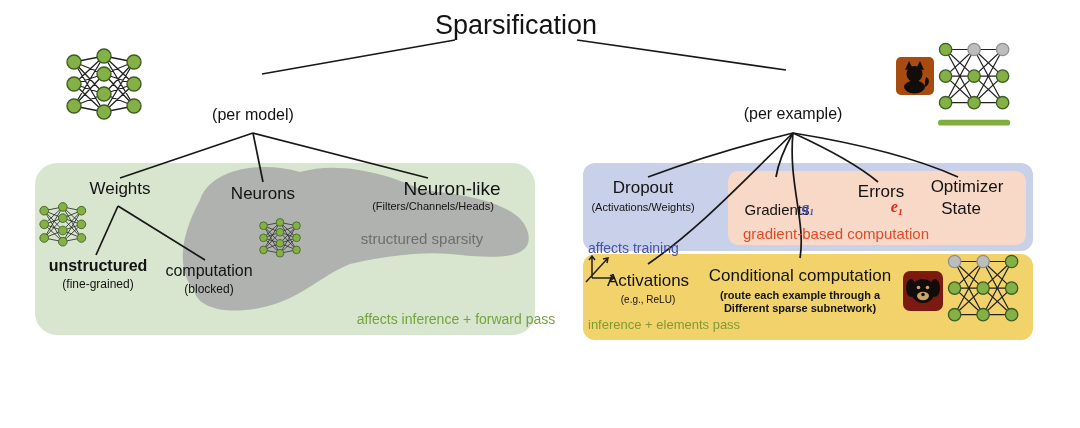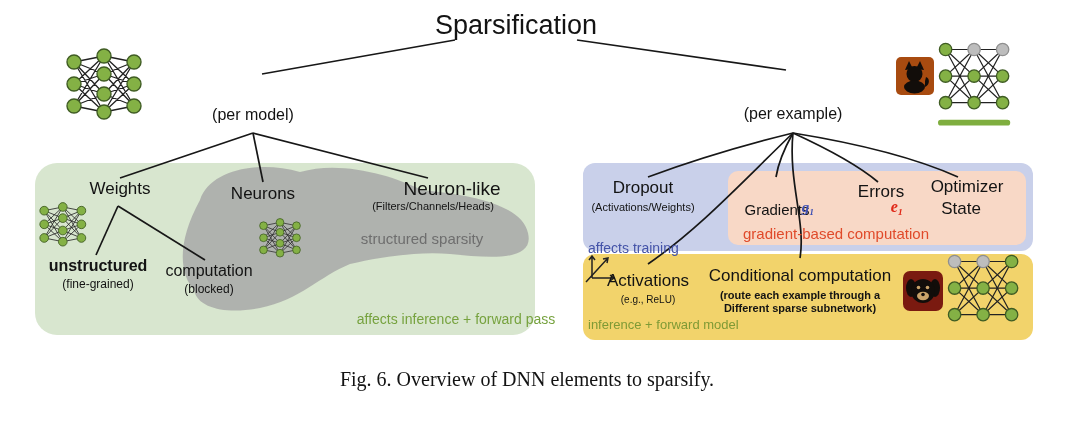--- a/index.html
+++ b/index.html
@@ -185,17 +185,16 @@
   <div class="t c" style="left:836px;top:226px;font-size:15px;color:#e04a2a;">gradient-based computation</div>
   <div class="t" style="left:588px;top:241px;font-size:14px;color:#4453a8;">affects training</div>
 
   <div class="t c" style="left:648px;top:272px;font-size:17px;">Activations</div>
   <div class="t c" style="left:648px;top:294px;font-size:10px;">(e.g., ReLU)</div>
 
   <div class="t c" style="left:800px;top:267px;font-size:17px;">Conditional computation</div>
   <div class="t c" style="left:800px;top:289px;font-size:11px;font-weight:bold;">(route each example through a</div>
   <div class="t c" style="left:800px;top:302px;font-size:11px;font-weight:bold;">Different sparse subnetwork)</div>
 
-  <div class="t" style="left:588px;top:318px;font-size:13px;color:#7f9a35;">inference + forward model</div>
-
-  <div class="t c serif" style="left:527px;top:368px;font-size:20px;">Fig. 6.  Overview of DNN elements to sparsify.</div>
+  <div class="t" style="left:588px;top:318px;font-size:13px;color:#7f9a35;">inference + elements pass</div>
+
 
 </div>
 
 </body></html>

